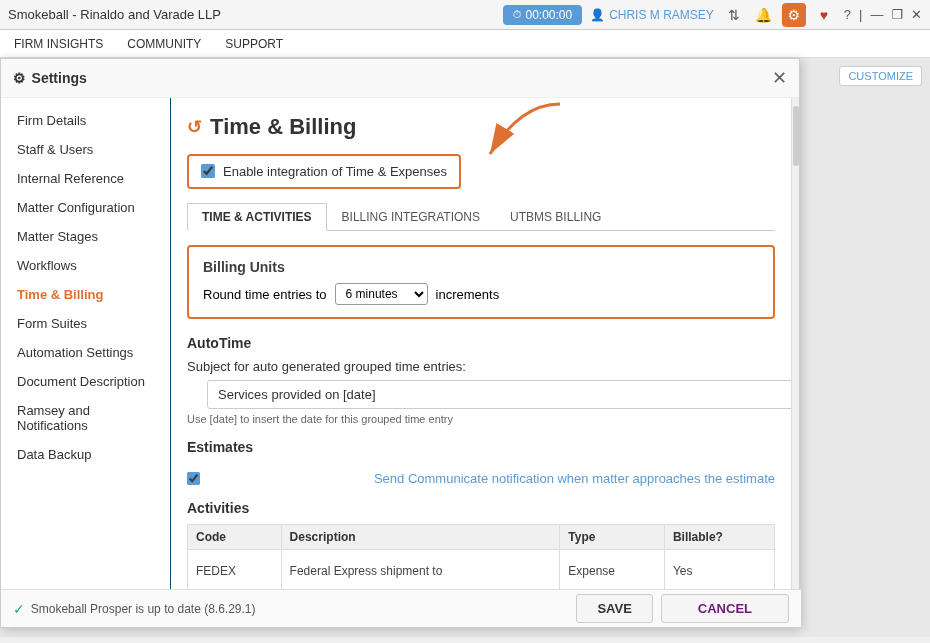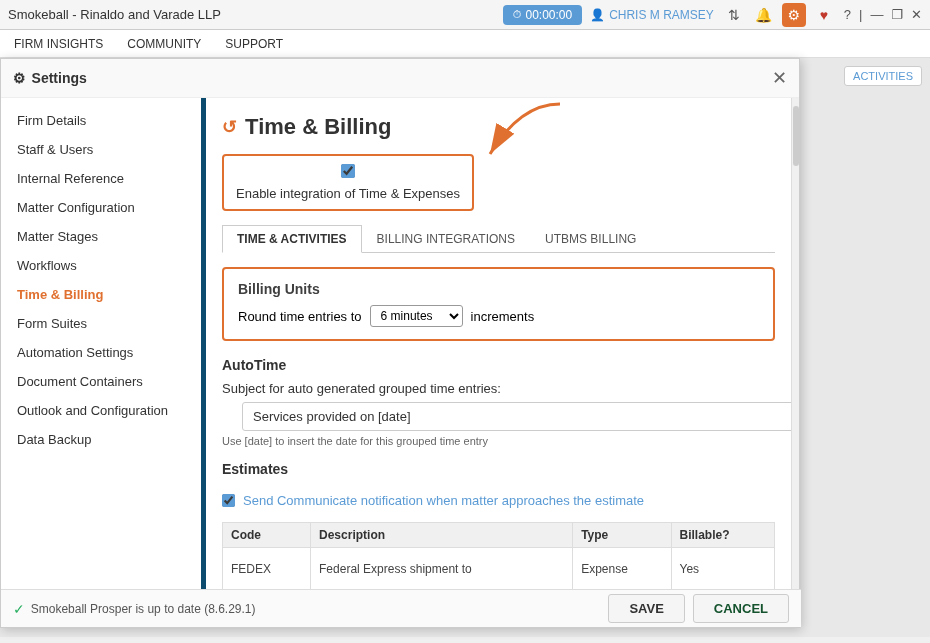--- a/index.html
+++ b/index.html
@@ -46,40 +46,40 @@
       display: flex; align-items: center; padding: 8px 12px; border-bottom: 1px solid #eee;
       background: #f9f9f9;
     }
     .modal-title { font-size: 14px; font-weight: bold; color: #333; flex: 1; display: flex; align-items: center; gap: 6px; }
     .close-btn { cursor: pointer; font-size: 18px; color: #666; border: none; background: none; }
 
     
     .modal-body { display: flex; flex: 1; overflow: hidden; }
 
     
-    .sidebar-nav { width: 205px; border-right: 5px solid #0c4a6e; padding: 8px 0; overflow-y: auto; }
+    .sidebar-nav { width: 170px; border-right: 1px solid #0c4a6e; padding: 8px 0; overflow-y: auto; }
     .sidebar-item {
       padding: 7px 16px; font-size: 13px; cursor: pointer; color: #333;
     }
     .sidebar-item.active { color: #e07030; font-weight: bold; }
 
     
     .content-area { flex: 1; padding: 16px; overflow-y: auto; }
 
     
     .section-title {
       font-size: 22px; font-weight: bold; color: #333; margin-bottom: 14px;
       display: flex; align-items: center; gap: 8px;
     }
     .section-icon { color: #e07030; font-size: 18px; }
 
     
     .enable-row {
       border: 2px solid #e07030; border-radius: 4px; padding: 8px 12px;
-      display: inline-flex; align-items: center; gap: 8px; margin-bottom: 14px; flex-direction: column;
+      display: inline-flex; align-items: flex-start; gap: 8px; margin-bottom: 14px;
     }
     .enable-row input[type=checkbox] { accent-color: #5b9bd5; width: 14px; height: 14px; }
     .enable-label { font-size: 13px; color: #333; }
 
     
     .tabs { display: flex; border-bottom: 1px solid #ccc; margin-bottom: 14px; }
     .tab {
       padding: 6px 14px; font-size: 12px; cursor: pointer; color: #555;
       border: 1px solid transparent; border-bottom: none; margin-bottom: -1px;
     }
@@ -103,21 +103,21 @@
     .section-subtitle { font-size: 14px; font-weight: bold; color: #333; margin-bottom: 8px; }
     .section-label { font-size: 13px; color: #333; margin-bottom: 6px; }
     .text-input {
       width: 100%; border: 1px solid #ccc; border-radius: 3px; padding: 6px 10px;
       font-size: 13px; color: #333; margin-left: 20px;
     }
     .helper-text { font-size: 11px; color: #666; margin-top: 4px; }
 
     
     .estimates-section { margin-top: 14px; }
-    .estimates-row { display: flex; align-items: center; gap: 8px; margin-top: 16px; }
+    .estimates-row { display: flex; align-items: center; gap: 8px; margin-top: 16px; justify-content: space-between; }
     .estimates-check { accent-color: #5b9bd5; }
     .estimates-label { font-size: 13px; color: #5b9bd5; }
 
     
     .activities-section { margin-top: 14px; }
     .activities-table { width: 100%; border-collapse: collapse; font-size: 12px; }
     .activities-table th {
       background: #f0f0f0; border: 1px solid #ddd; padding: 5px 8px; text-align: left; color: #333;
     }
     .activities-table td { border: 1px solid #ddd; padding: 14px 8px; color: #444; }
@@ -137,22 +137,22 @@
       display: flex; align-items: center; justify-content: space-between; padding: 0 12px;
     }
     .status-text { font-size: 12px; color: #555; display: flex; align-items: center; gap: 6px; }
     .status-check { color: #27ae60; font-size: 14px; }
     .btn-row { display: flex; gap: 8px; }
     .btn-save {
       background: #f5f5f5; border: 1px solid #ccc; border-radius: 3px; padding: 6px 20px;
       font-size: 13px; cursor: pointer; color: #333; font-weight: bold;
     }
     .btn-cancel {
-      background: #f5f5f5; border: 1px solid #ccc; border-radius: 3px; padding: 6px 20px;
-      font-size: 13px; cursor: pointer; color: #14532d; font-weight: bold;
+      background: #f5f5f5; border: 1px solid #ccc; border-radius: 3px; padding: 6px 36px;
+      font-size: 13px; cursor: pointer; color: #701a75; font-weight: bold;
     }
 
     
     .right-panel {
       flex: 1; background: #e8e8e8; display: flex; flex-direction: column; align-items: flex-start;
       padding: 8px; gap: 8px; min-width: 130px;
     }
     .customize-btn {
       background: white; border: 1px solid #ccc; border-radius: 3px; padding: 3px 8px;
       font-size: 11px; color: #5b9bd5; cursor: pointer; align-self: flex-end;
@@ -234,22 +234,22 @@
       <div class="sidebar-nav">
         <div class="sidebar-item">Firm Details</div>
         <div class="sidebar-item">Staff &amp; Users</div>
         <div class="sidebar-item">Internal Reference</div>
         <div class="sidebar-item">Matter Configuration</div>
         <div class="sidebar-item">Matter Stages</div>
         <div class="sidebar-item">Workflows</div>
         <div class="sidebar-item active">Time &amp; Billing</div>
         <div class="sidebar-item">Form Suites</div>
         <div class="sidebar-item">Automation Settings</div>
-        <div class="sidebar-item">Document Containers</div>
-        <div class="sidebar-item">Outlook and Configuration</div>
+        <div class="sidebar-item">Document Description</div>
+        <div class="sidebar-item">Ramsey and Notifications</div>
         <div class="sidebar-item">Data Backup</div>
       </div>
 
       <div style="display:flex; flex:1; overflow:hidden;">
         <div class="content-area">
           
           <div class="section-title">
             <span class="section-icon">↺</span>
             <span>Time &amp; Billing</span>
           </div>
@@ -294,20 +294,21 @@
           <div class="estimates-section">
             <div class="section-subtitle">Estimates</div>
             <div class="estimates-row">
               <input type="checkbox" checked="" class="estimates-check" style="">
               <label class="estimates-label">Send Communicate notification when matter approaches the estimate</label>
             </div>
           </div>
 
           
           <div class="activities-section">
+            <div class="section-subtitle">Activities</div>
             <table class="activities-table">
               <thead>
                 <tr>
                   <th>Code</th>
                   <th>Description</th>
                   <th>Type</th>
                   <th>Billable?</th>
                 </tr>
               </thead>
               <tbody>
@@ -334,21 +335,21 @@
         <span>Smokeball Prosper is up to date (8.6.29.1)</span>
       </div>
       <div class="btn-row">
         <button class="btn-save">SAVE</button>
         <button class="btn-cancel">CANCEL</button>
       </div>
     </div>
   </div>
 
   <div class="right-panel">
-    <button class="customize-btn">ACTIVITIES</button>
+    <button class="customize-btn">CUSTOMIZE</button>
     <div class="right-icons">
       <div class="right-icon">✉</div>
       <div class="right-icon">⎙</div>
     </div>
     <div class="right-user">
       <span>Ramsey</span>
       <span>▼</span>
     </div>
     <div class="right-actions">
       <span class="right-action">+</span>

